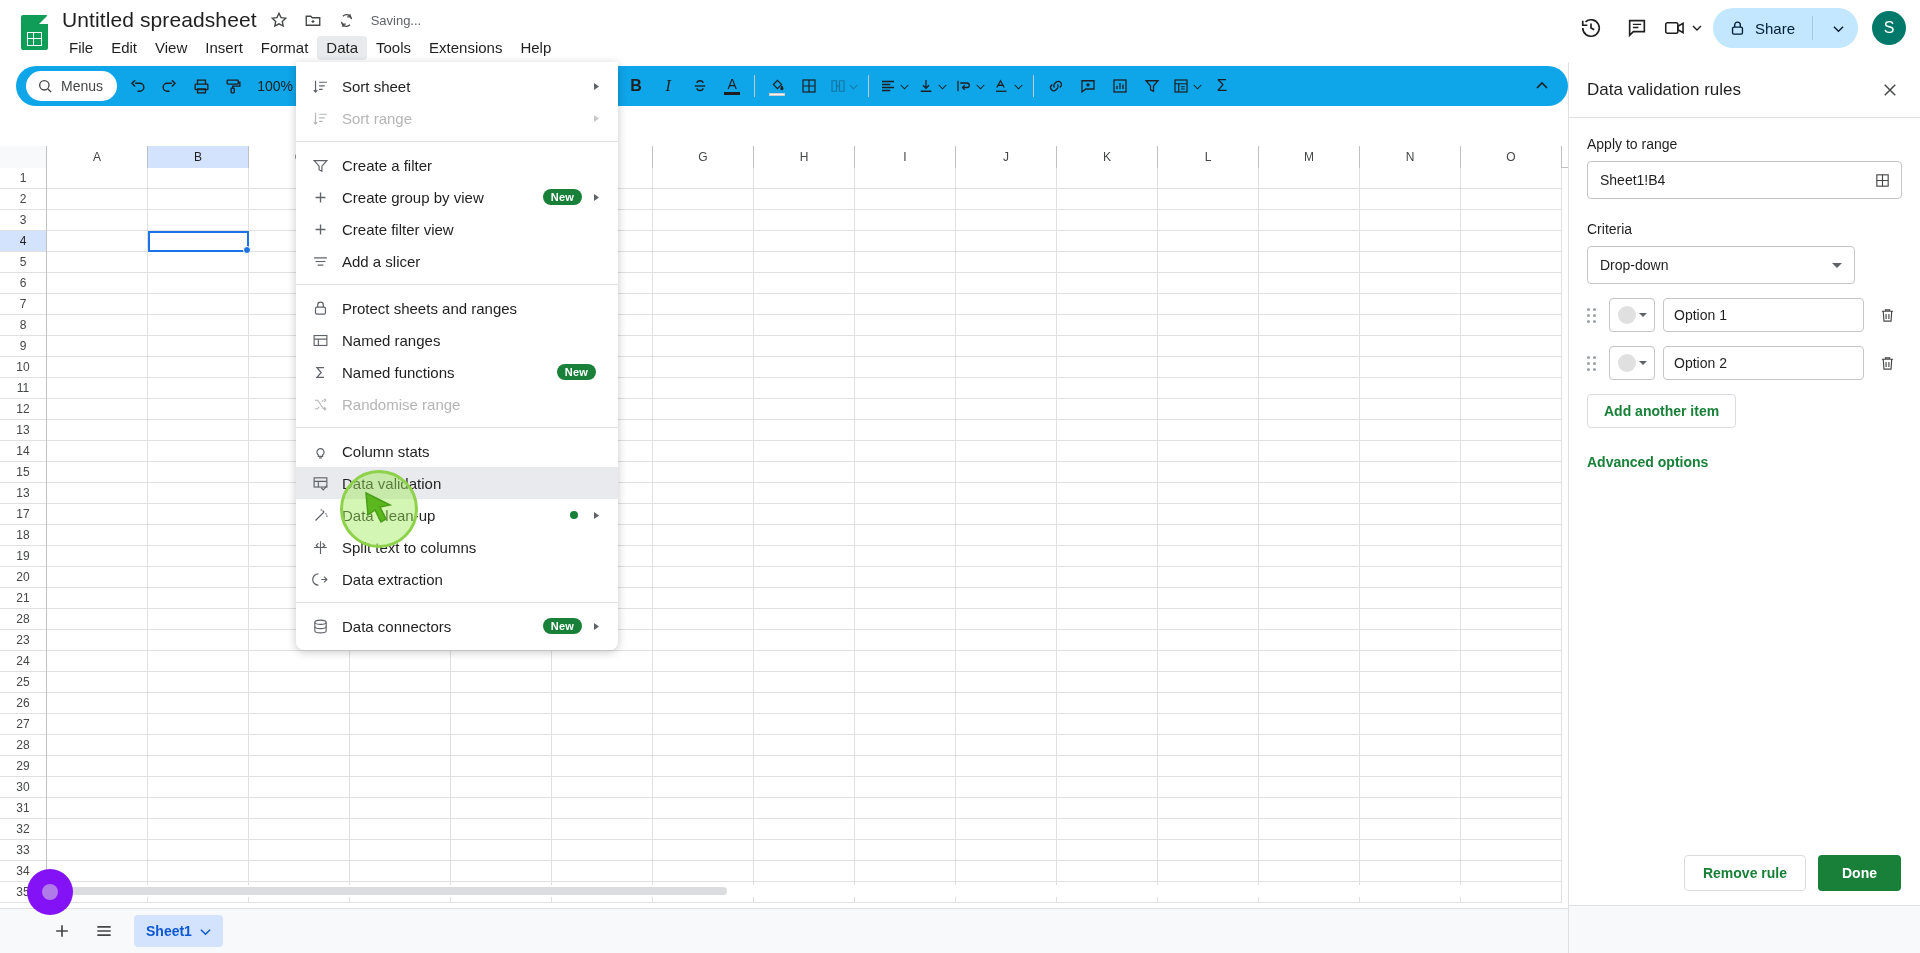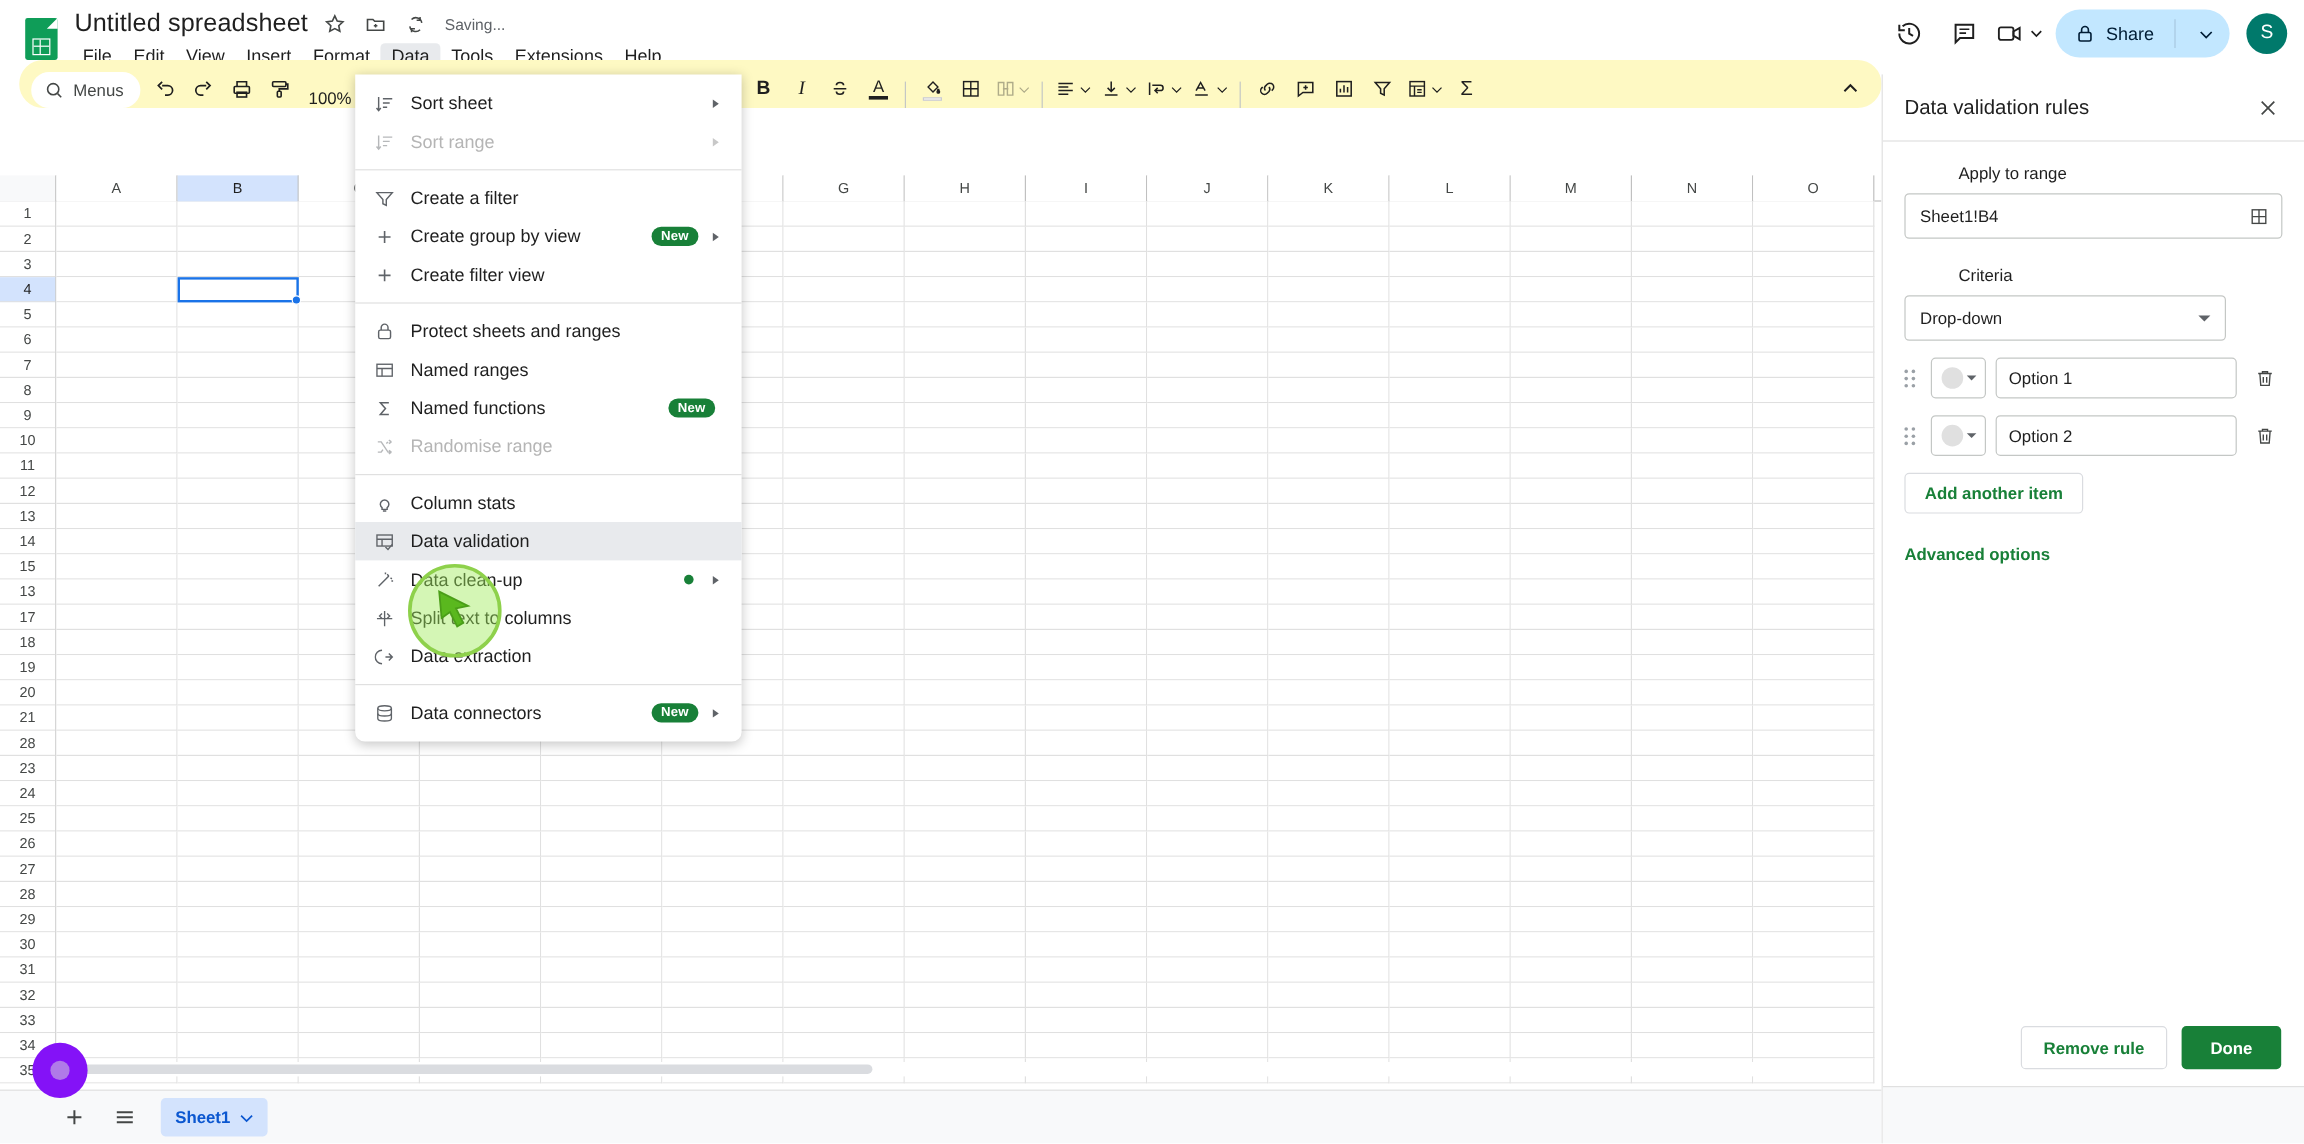--- a/index.html
+++ b/index.html
@@ -57,22 +57,22 @@
   }
   .share-divider { width: 1px; height: 24px; background: #a8c7e0; margin: 0 2px 0 8px; }
   .share-caret { width: 28px; display: flex; align-items: center; justify-content: center; }
   .avatar {
     width: 34px; height: 34px; border-radius: 50%; background: #00796b; color: #fff;
     display: flex; align-items: center; justify-content: center; font-size: 16px; margin-left: 8px; cursor: pointer;
   }
 
   
   .toolbar {
-    position: absolute; left: 16px; top: 50px; width: 1552px; height: 40px;
-    background: #fef9c3; border-radius: 100px; display: flex; align-items: flex-end; padding: 0 10px;
+    position: absolute; left: 16px; top: 66px; width: 1552px; height: 40px;
+    background: #0ea5e9; border-radius: 100px; display: flex; align-items: center; padding: 0 10px;
   }
   .tb-btn { height: 32px; min-width: 32px; border-radius: 6px; display: flex; align-items: center; justify-content: center; cursor: pointer; color: #1f1f1f; padding: 0 4px; }
   .menus-pill {
     height: 30px; background: #fff; border-radius: 100px; display: flex; align-items: center;
     gap: 8px; padding: 0 14px 0 11px; cursor: pointer; margin-right: 4px;
   }
   .menus-pill span { font-size: 14px; color: #444746; }
   .tb-zoom { font-size: 14px; color: #1f1f1f; padding: 0 8px; min-width: 52px; text-align: center; cursor: pointer; }
   .tb-sep { width: 1px; height: 22px; background: #c4c7c5; margin: 0 6px; }
   .font-size-box {
@@ -168,21 +168,21 @@
 
   
   .panel {
     position: absolute; right: 0; top: 62px; width: 352px; height: 891px; background: #fff;
     border-left: 1px solid #e0e0e0; z-index: 30;
   }
   .panel-head { height: 56px; display: flex; align-items: center; justify-content: space-between; padding: 0 14px 0 18px; border-bottom: 1px solid #e0e0e0; }
   .panel-title { font-size: 17px; color: #1f1f1f; }
   .panel-close { width: 32px; height: 32px; display: flex; align-items: center; justify-content: center; border-radius: 50%; cursor: pointer; color: #444746; }
   .panel-body { padding: 18px 18px 0 18px; }
-  .field-label { font-size: 14px; color: #1f1f1f; margin-bottom: 9px; margin-left: 45px; }
+  .field-label { font-size: 14px; color: #1f1f1f; margin-bottom: 9px; }
   .range-input {
     height: 38px; border: 1px solid #c4c7c5; border-radius: 4px; display: flex; align-items: center;
     justify-content: space-between; padding: 0 10px 0 12px; font-size: 14px; color: #1f1f1f; cursor: text;
   }
   .range-icon { color: #444746; display: flex; align-items: center; cursor: pointer; }
   .spacer-22 { height: 22px; }
   .criteria-select {
     height: 38px; border: 1px solid #c4c7c5; border-radius: 4px; display: flex; align-items: center;
     justify-content: space-between; padding: 0 12px; font-size: 14px; color: #1f1f1f; cursor: pointer;
     width: 268px;
@@ -1240,20 +1240,28 @@
         </span>
       </div>
       <div class="menu-item">
         <span class="mi-icon">
           <svg width="17" height="17" viewBox="0 0 24 24" fill="none" stroke="currentColor" stroke-width="1.9">
             <path d="M12 5v14M5 12h14"></path>
           </svg>
         </span>
         <span class="mi-label">Create filter view</span>
       </div>
+      <div class="menu-item">
+        <span class="mi-icon">
+          <svg width="17" height="17" viewBox="0 0 24 24" fill="none" stroke="currentColor" stroke-width="1.7">
+            <path d="M3 7h18M5 12h14M8 17h8"></path>
+          </svg>
+        </span>
+        <span class="mi-label">Add a slicer</span>
+      </div>
       <div class="menu-sep"></div>
       <div class="menu-item">
         <span class="mi-icon">
           <svg width="17" height="17" viewBox="0 0 24 24" fill="none" stroke="currentColor" stroke-width="1.7">
             <rect x="5" y="10" width="14" height="10" rx="2"></rect>
             <path d="M8 10V7a4 4 0 0 1 8 0v3"></path>
           </svg>
         </span>
         <span class="mi-label">Protect sheets and ranges</span>
       </div>

